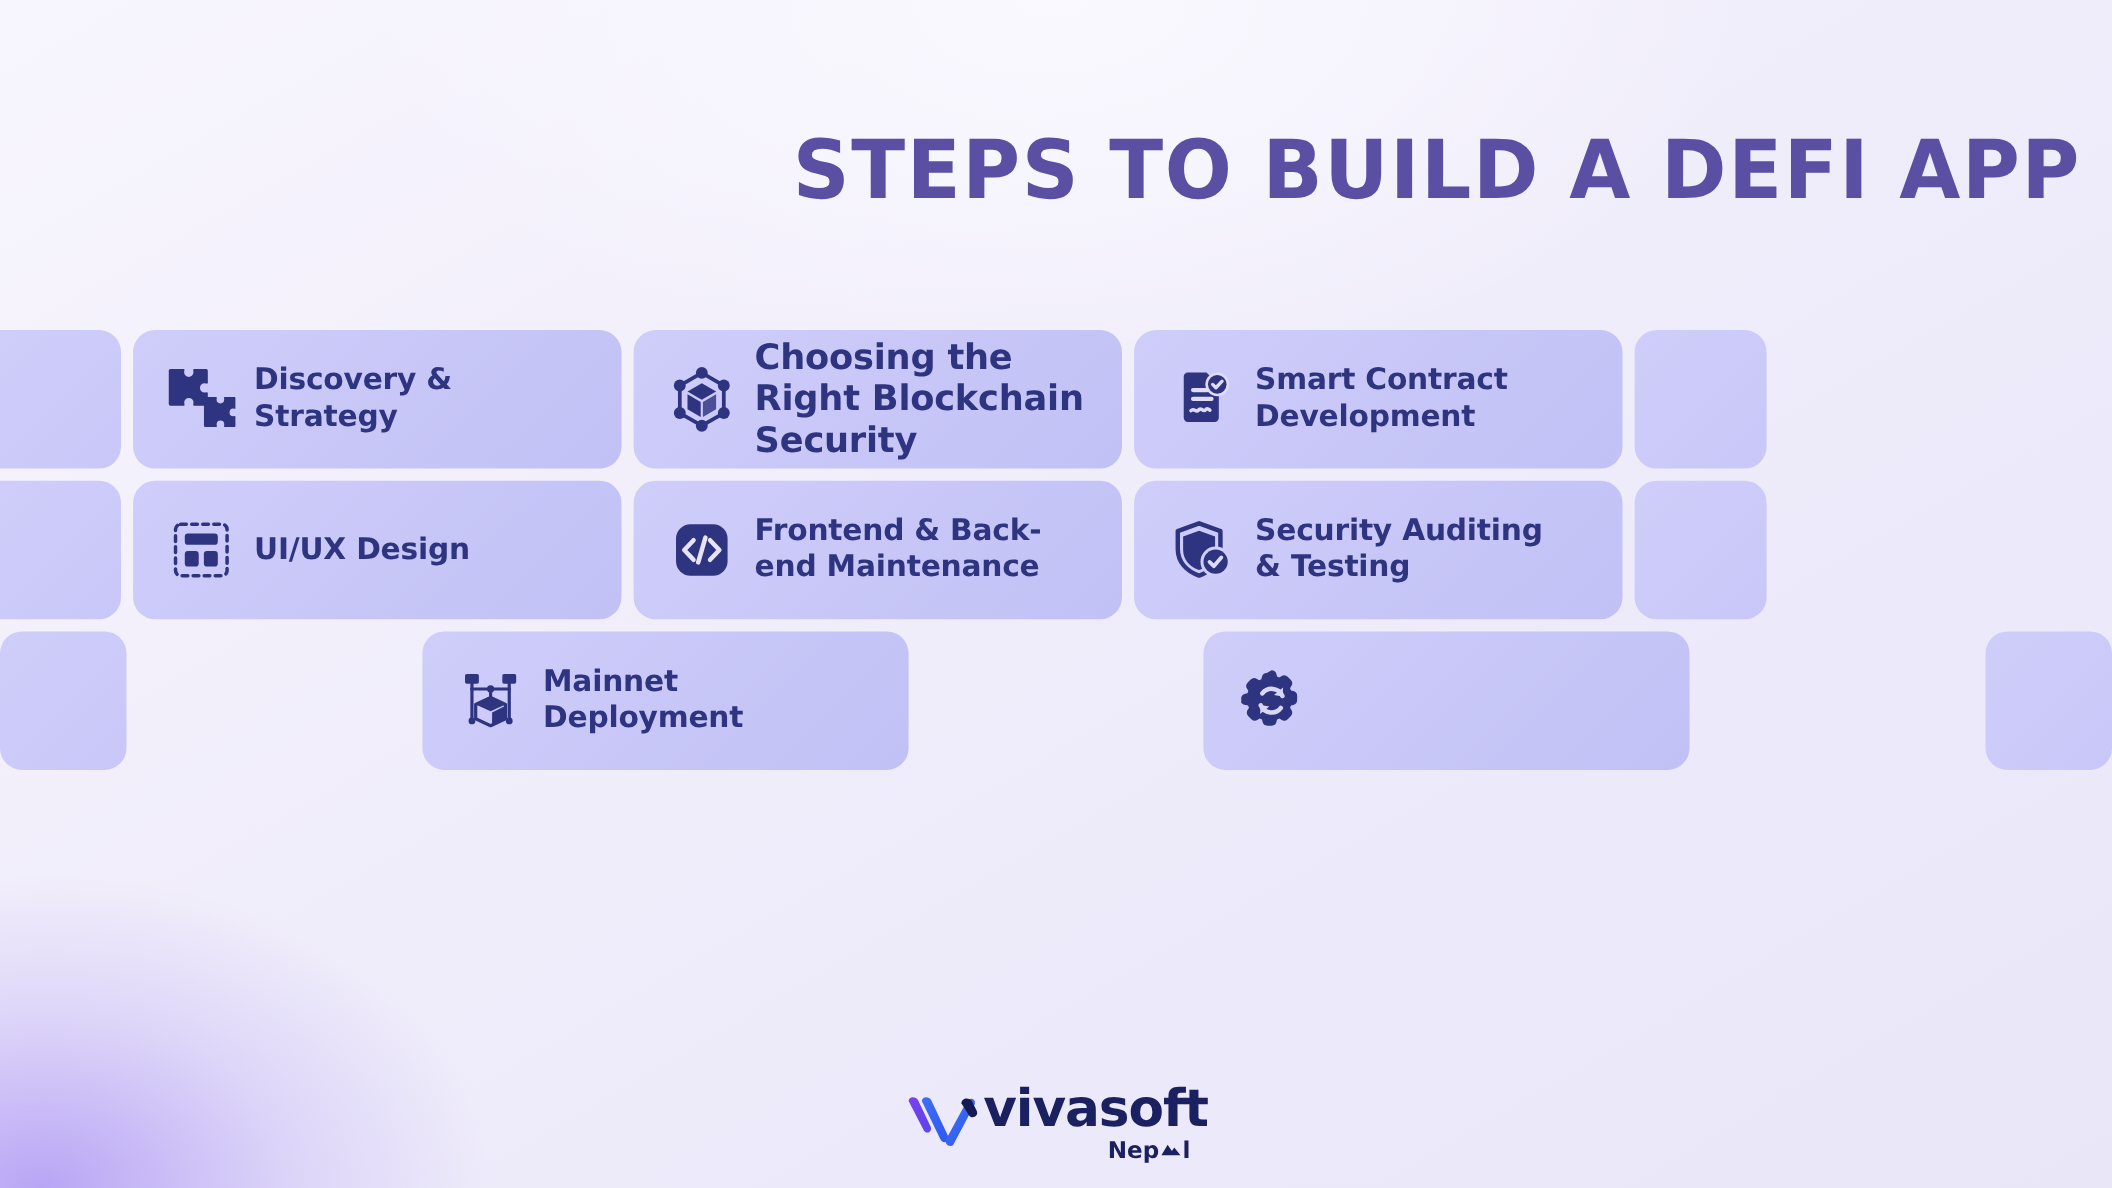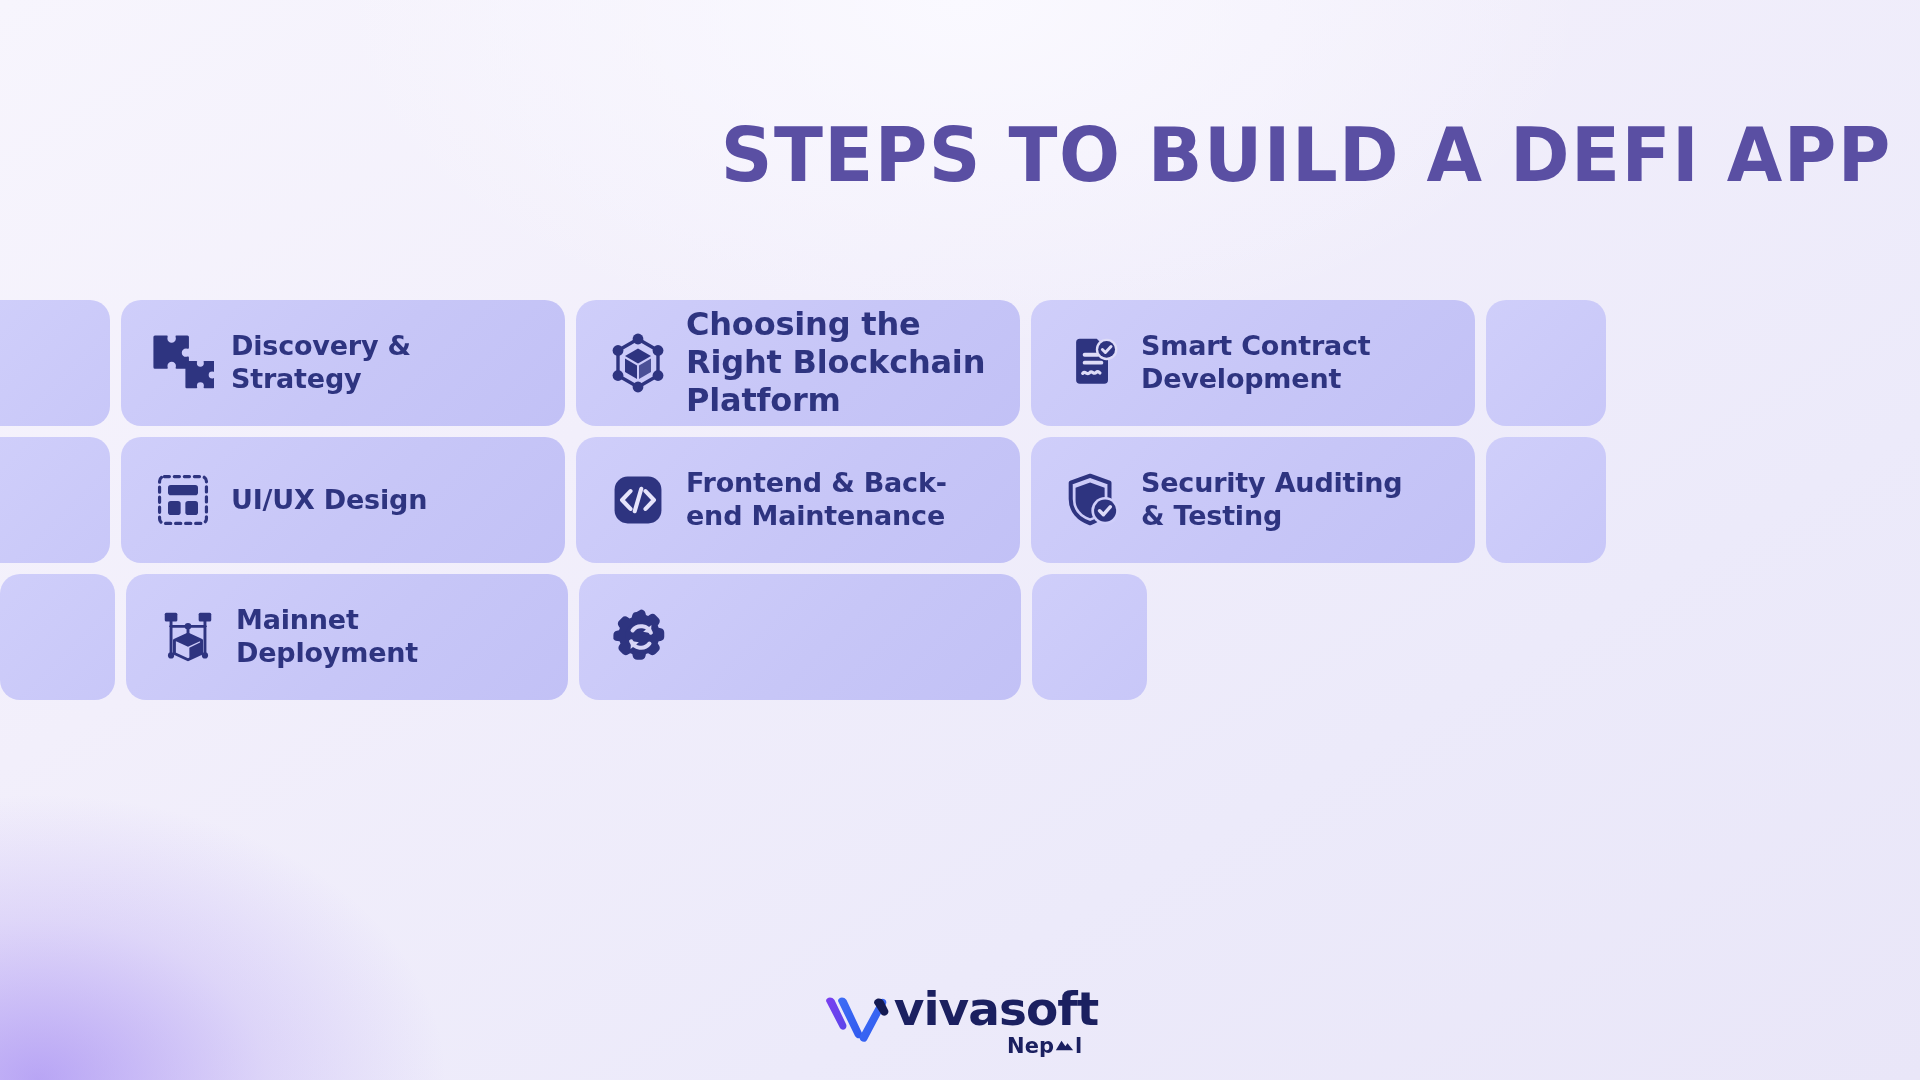--- a/index.html
+++ b/index.html
@@ -36,21 +36,21 @@
 
   
   .rows { position:absolute; top:300px; left:0; right:0; }
   .row {
     display:flex;
     align-items:stretch;
     gap:11px;
     margin-bottom:11px;
   }
   .row-1, .row-2 { justify-content:flex-start; padding-left:0; }
-  .row-3 { justify-content:flex-start; }
+  .row-3 { justify-content:space-between; }
 
   .card {
     background: linear-gradient(135deg, #cfceFA 0%, #c7c6f7 55%, #c2c1f6 100%);
     border-radius:20px;
     display:flex;
     align-items:center;
     gap:12px;
     padding:0 26px;
     height:126px;
     position:relative;
@@ -150,21 +150,21 @@
               <circle cx="12" cy="44.5" r="5.4"></circle>
               <circle cx="12" cy="19.5" r="5.4"></circle>
             </g>
             <g fill="#2e3480" stroke="none">
               <path d="M32 17.5 L45 25 L32 32.5 L19 25 Z"></path>
               <path d="M19 27.5 L31 34.5 L31 48 L19 41 Z"></path>
               <path d="M45 27.5 L33 34.5 L33 48 L45 41 Z" opacity="0.82"></path>
             </g>
           </svg>
         </span>
-        <span class="card-label tight"><span>Choosing the</span><br><span>Right Blockchain</span><br><span>Platform</span></span>
+        <span class="card-label tight"><span>Choosing the</span><br><span>Right Blockchain</span><br><span>Security</span></span>
       </div>
 
       <div class="card main">
         <span class="icon-box">
           <svg width="60" height="60" viewBox="0 0 64 64">
             <path d="M14 10a4 4 0 0 1 4-4h18l12 12v32a4 4 0 0 1-4 4H18a4 4 0 0 1-4-4z" fill="#2e3480"></path>
             <rect x="21" y="21" width="18" height="4.2" rx="2.1" fill="#dedcf8"></rect>
             <rect x="21" y="29.5" width="22" height="4.2" rx="2.1" fill="#dedcf8"></rect>
             <path d="M21 43c3-3.2 4.6 2.6 7.4-0.6 2.8-3.2 4.2 2.8 7-0.4 1.6-1.8 2.8-0.4 4 0.6" fill="none" stroke="#dedcf8" stroke-width="3.4" stroke-linecap="round" stroke-linejoin="round"></path>
             <circle cx="46.5" cy="17.5" r="11.5" fill="#dedcf8"></circle>

